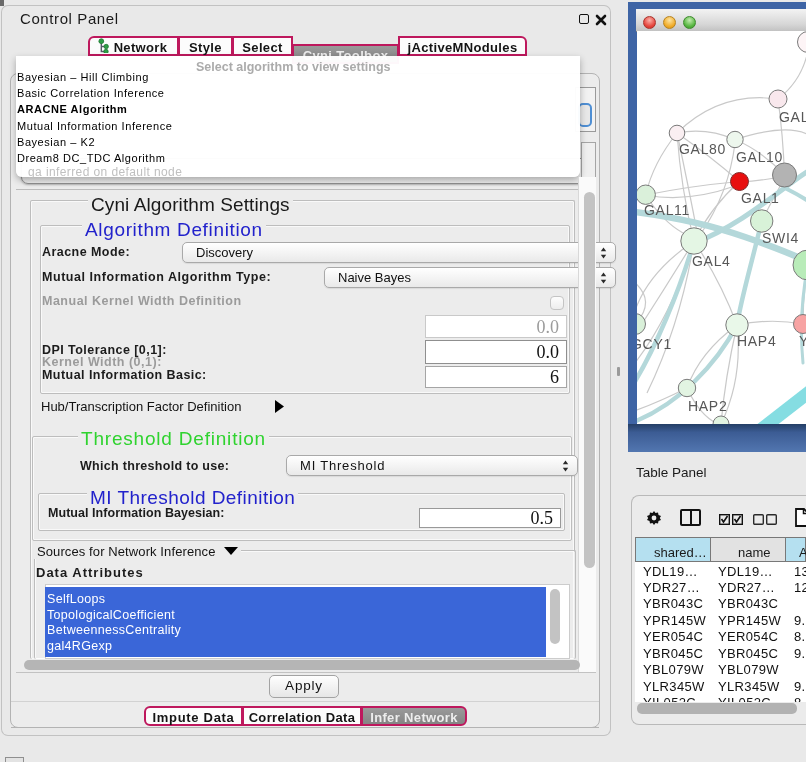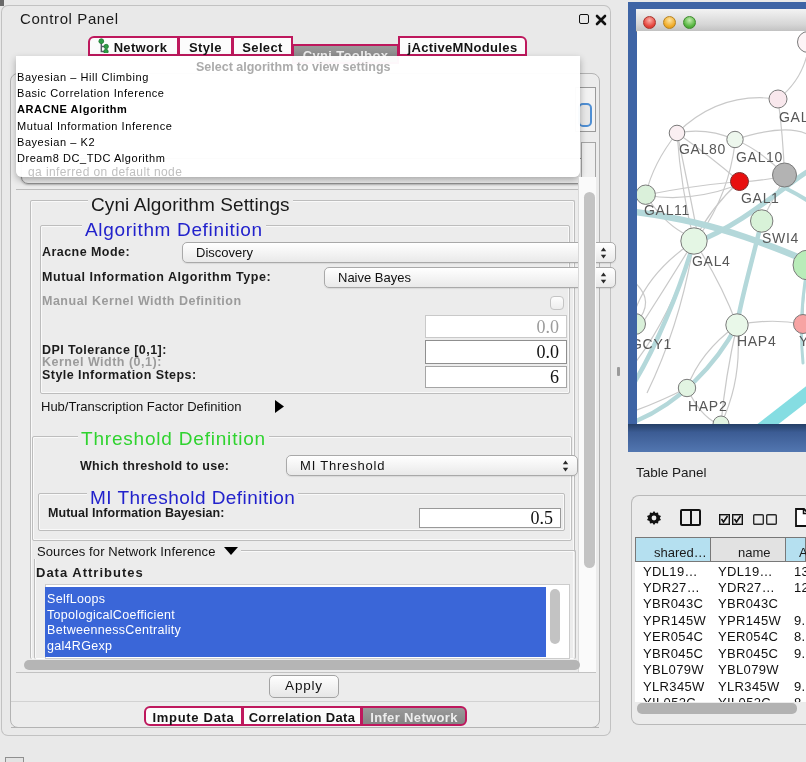--- a/index.html
+++ b/index.html
@@ -96,21 +96,21 @@
 <div class="lbl dis" style="left:42px;top:294px;letter-spacing:0.5px;">Manual Kernel Width Definition</div>
 <div class="a" style="left:550px;top:296px;width:14px;height:14px;border:1.5px solid #c4c4c4;
  border-radius:4px;background:linear-gradient(#fdfdfd,#ededed);box-sizing:border-box;"></div>
 
 <div class="lbl dis" style="left:42px;top:318px;letter-spacing:0.5px;margin-top:37px;">Kernel Width (0,1):</div>
 <div class="tf" style="left:425px;top:315px;width:142px;height:23px;border-color:#c9c9c9;color:#9b9b9b;line-height:22px;">0.0</div>
 
 <div class="lbl" style="left:42px;top:343px;">DPI Tolerance [0,1]:</div>
 <div class="tf" style="left:425px;top:340px;width:142px;height:24px;border-color:#8f8f8f;line-height:23px;">0.0</div>
 
-<div class="lbl" style="left:42px;top:368px;">Style Information Steps:</div>
+<div class="lbl" style="left:42px;top:368px;">Mutual Information Basic:</div>
 <div class="tf" style="left:425px;top:366px;width:142px;height:22px;border-color:#a5a5a5;">6</div>
 
 <div class="a" style="left:41px;top:399px;font-size:13px;color:#141414;">Hub/Transcription Factor Definition</div>
 <svg class="a" style="left:274px;top:400px;" width="11" height="13" viewBox="0 0 11 13">
  <path d="M1 0 L10 6.5 L1 13 Z" fill="#000"></path>
   </svg>
 
 <div class="gbox" style="left:32px;top:436px;width:538px;height:103px;"></div>
 <div class="gtit" style="left:34px;top:428px;color:#2fd32f;letter-spacing:0.8px;">Threshold Definition</div>
 

